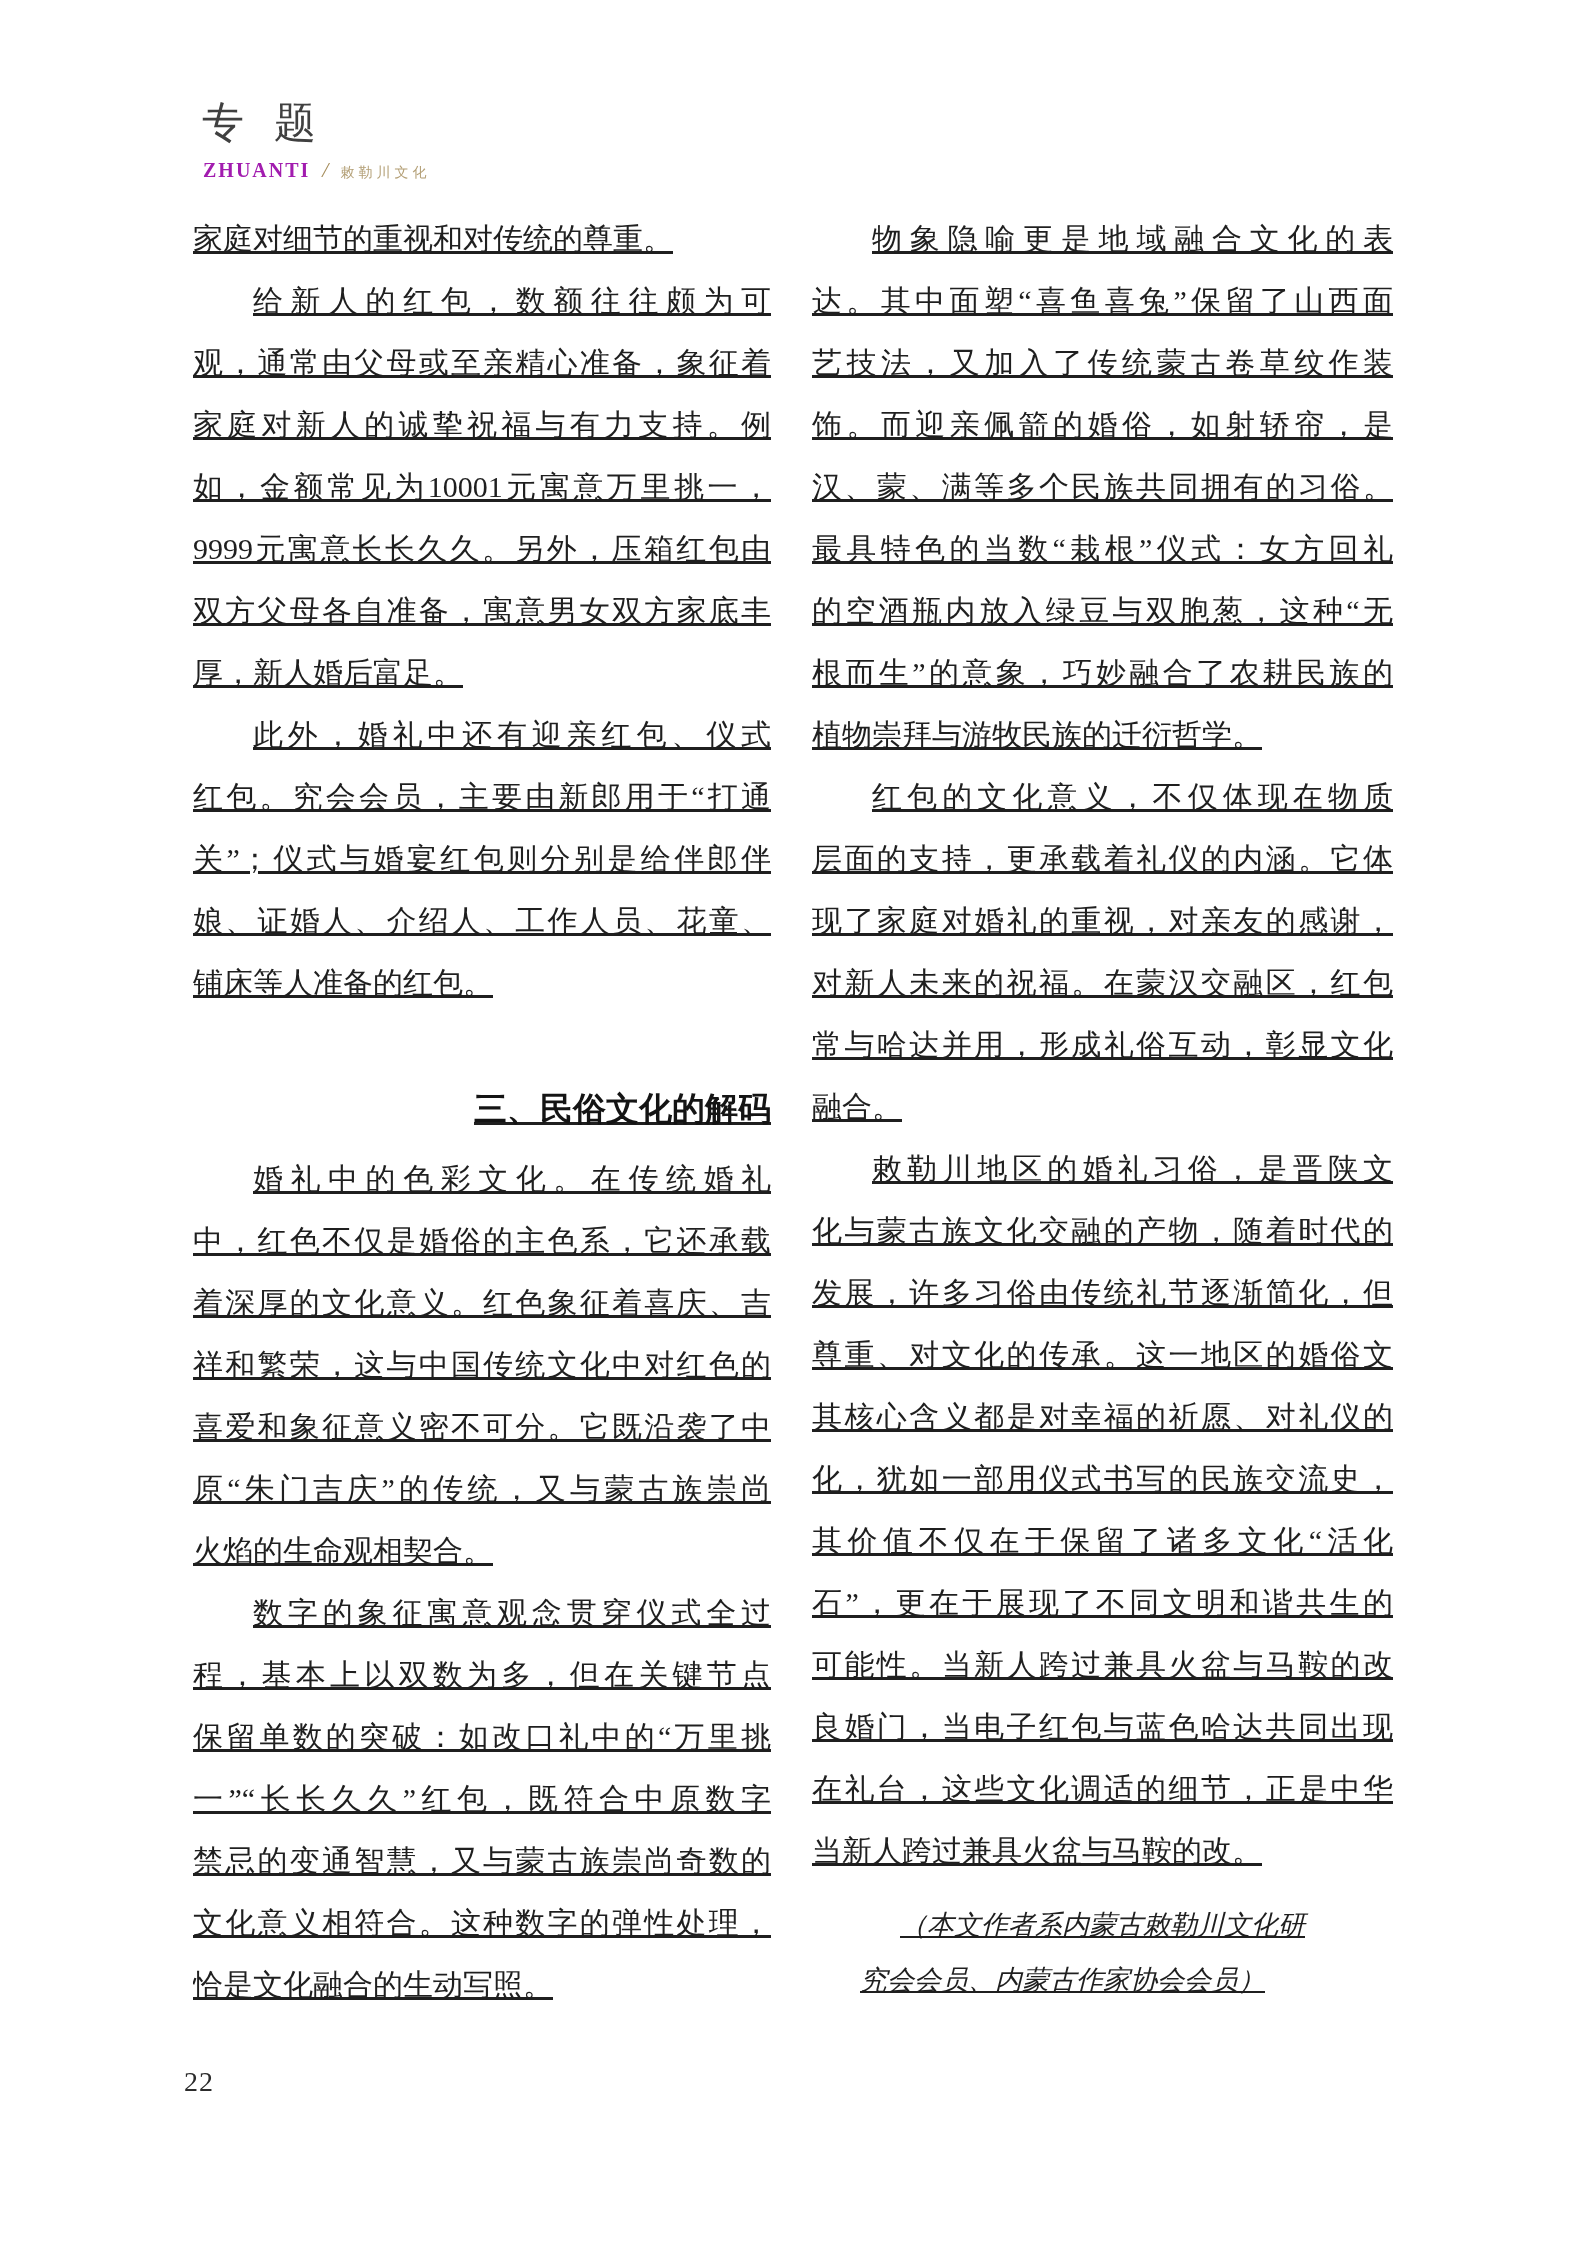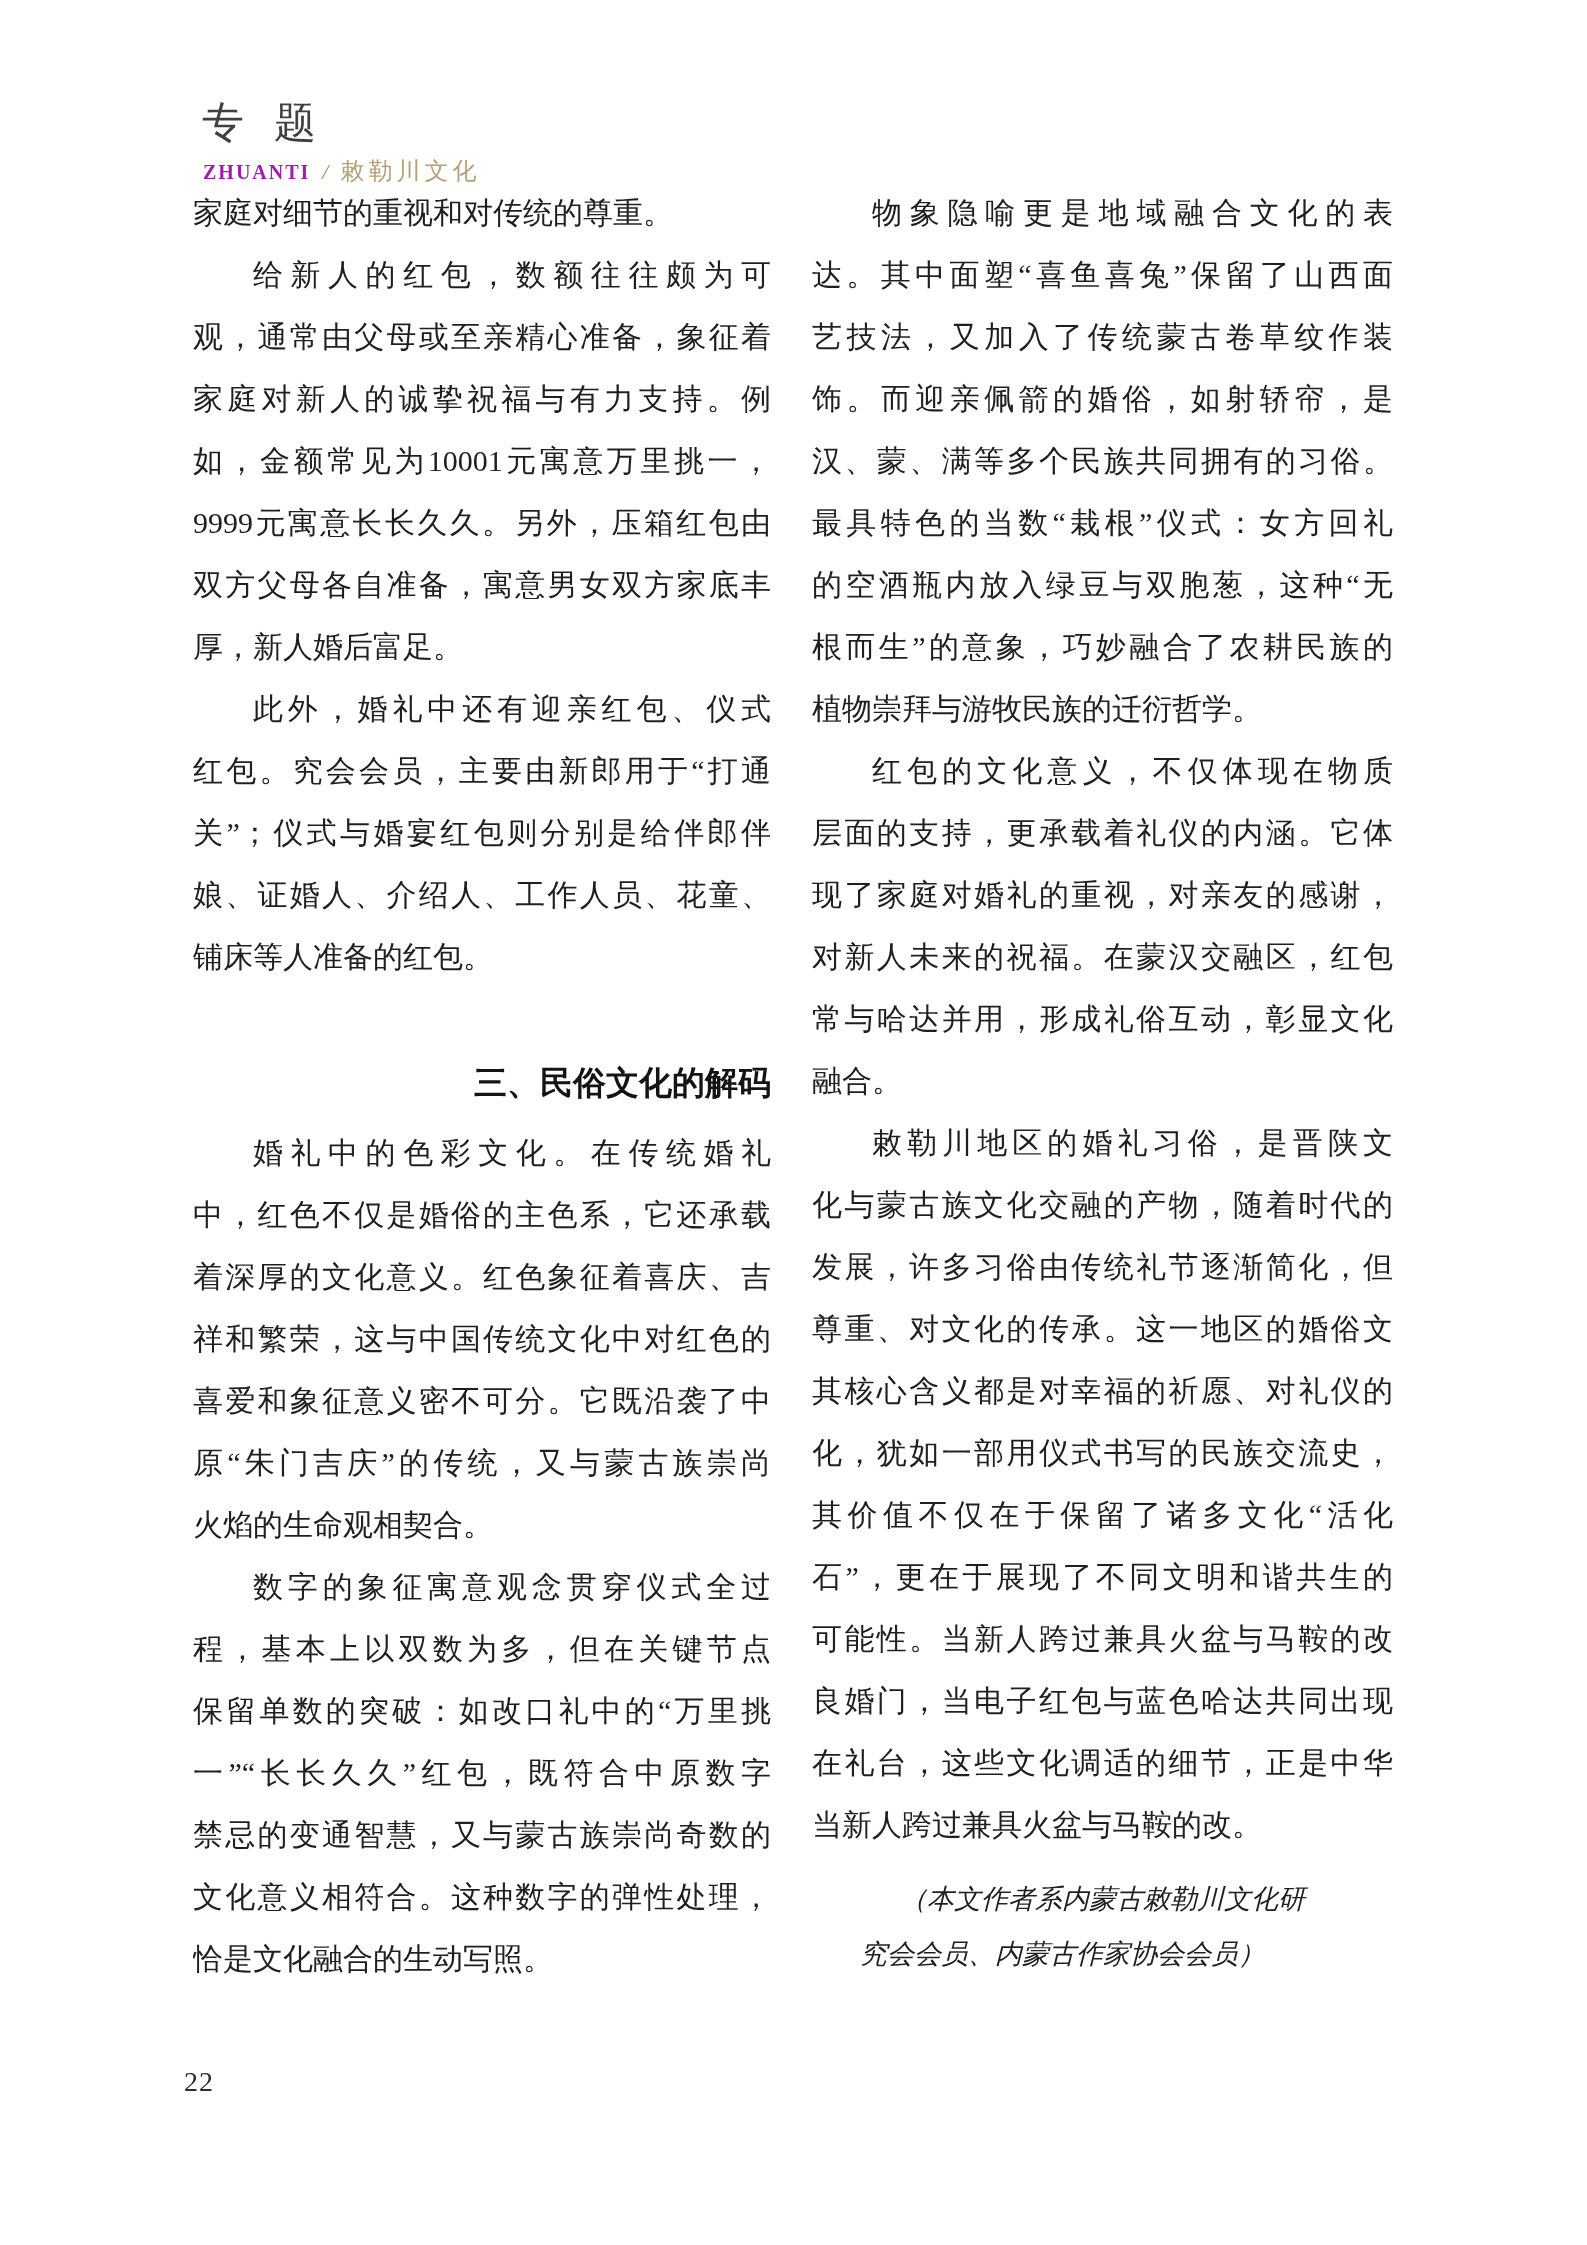--- a/index.html
+++ b/index.html
@@ -21,24 +21,24 @@
     color:#404040;
     font-weight:400;
   }
   .masthead-sub {
     position:absolute; left:203px; top:157px;
     font-size:20px; line-height:1.2;
     white-space:nowrap;
   }
   .sub-en { font-weight:bold; color:#a21caf; letter-spacing:2px; }
   .sub-sep { color:#a58d5c; font-style:italic; margin:0 12px; font-size:22px; }
-  .sub-cn { color:#b4a077; letter-spacing:4px; font-size:24px; }
+  .sub-cn { color:#b4a077; letter-spacing:4px; font-size:14px; }
 
   
-  .col { position:absolute; top:182px; }
+  .col { position:absolute; top:208px;text-decoration:underline; }
   .col-left  { left:193px; width:578px; }
   .col-right { left:812px; width:581px; }
 
   .tline {
     font-size:30px;
     line-height:62px;
     height:62px;
     text-align:justify;
     text-align-last:justify;
     text-justify:inter-character;

